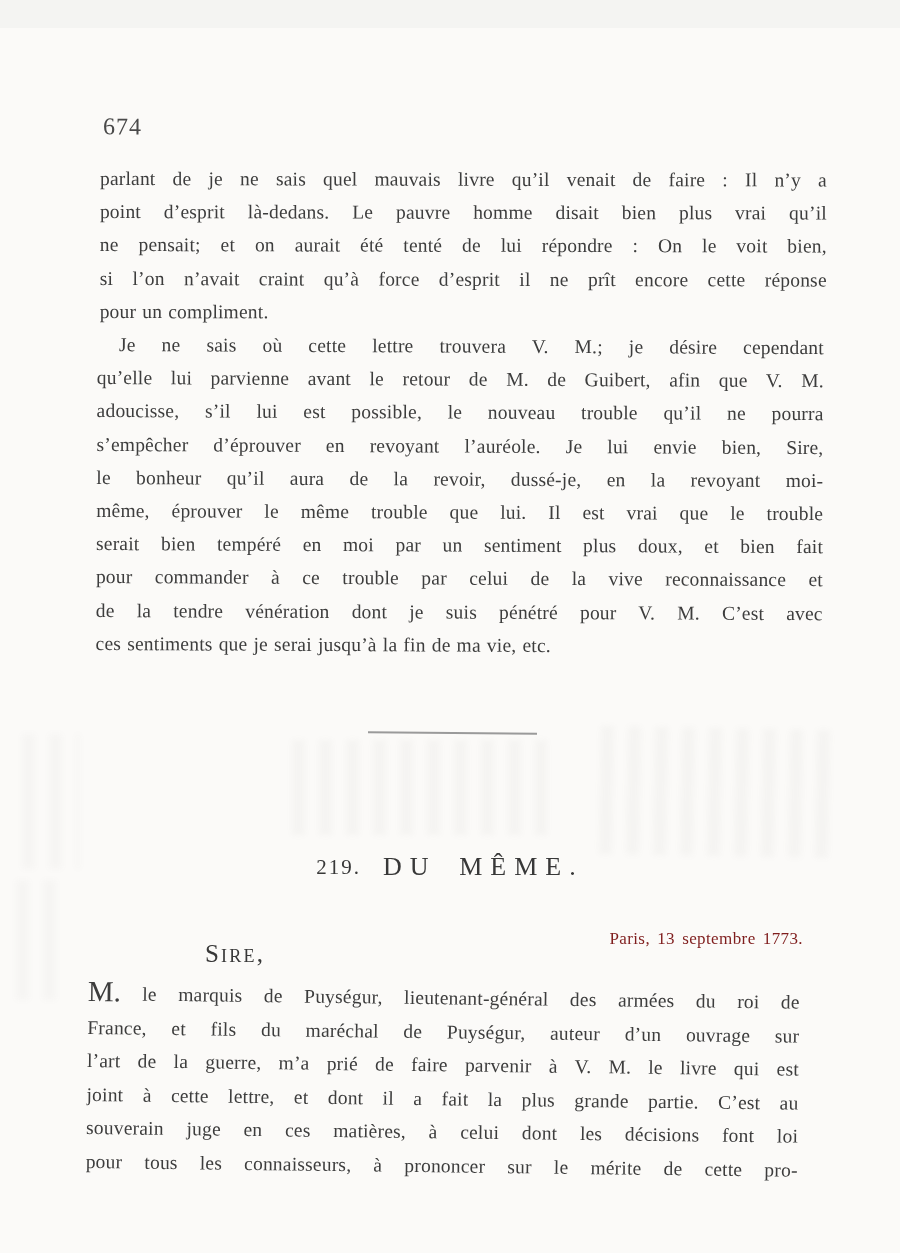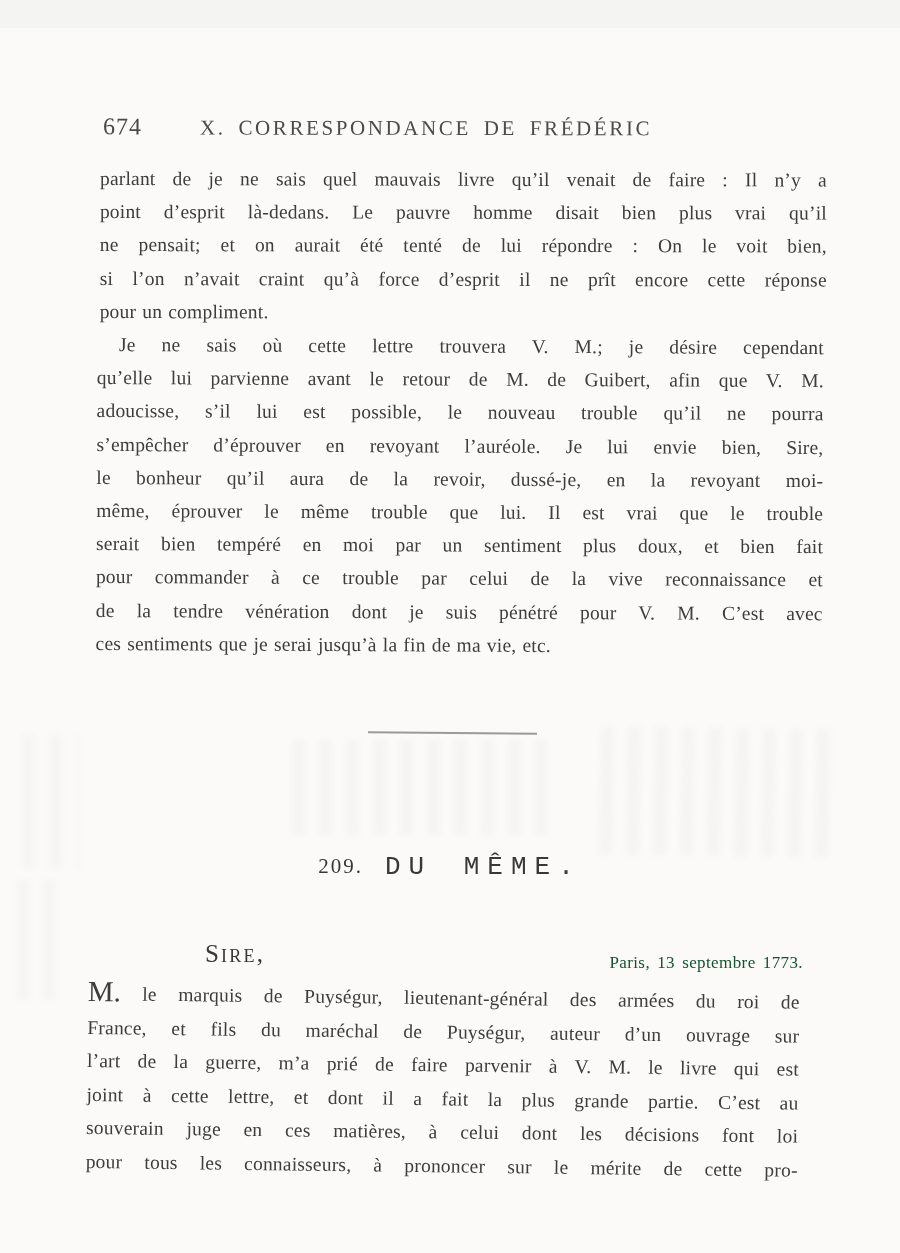--- a/index.html
+++ b/index.html
@@ -90,30 +90,29 @@
   .letter-num {
     font-size: 21px;
     letter-spacing: 2px;
     vertical-align: 1px;
   }
   .letter-title {
     font-size: 26px;
     letter-spacing: 8px;
     word-spacing: 8px;
     margin-left: 16px;
-    font-family: Liberation Mono, monospace;
   }
 
   .dateline {
     position: absolute;
-    right: 97px; top: 925px;
+    right: 97px; top: 901px;
     font-size: 17px;
     letter-spacing: 0.4px;
     word-spacing: 2.5px;
-    color: #14532d;
+    color: #7f1d1d;
   }
 
   .salutation {
     position: absolute;
     left: 205px; top: 912px;
     font-size: 25px;
     font-variant: small-caps;
     letter-spacing: 2.2px;
     color: #383838;
   }
@@ -131,21 +130,20 @@
   .g3 { left: 22px;  top: 706px; width: 58px;  height: 135px; opacity: 0.04; }
   .g4 { left: 16px;  top: 852px; width: 44px;  height: 120px; opacity: 0.04; }
 </style>
 </head>
 <body>
 
 <div class="page">
 
   <header class="running-head">
     <span class="folio">674</span>
-    <span class="running-title">X.  CORRESPONDANCE  DE  FRÉDÉRIC</span>
   </header>
 
   <section class="para p1">
     <div class="line">parlant de je ne sais quel mauvais livre qu’il venait de faire : Il n’y a</div>
     <div class="line">point d’esprit là-dedans.  Le pauvre homme disait bien plus vrai qu’il</div>
     <div class="line">ne pensait; et on aurait été tenté de lui répondre : On le voit bien,</div>
     <div class="line">si l’on n’avait craint qu’à force d’esprit il ne prît encore cette réponse</div>
     <div class="line last">pour un compliment.</div>
   </section>
 
@@ -158,21 +156,21 @@
     <div class="line">même, éprouver le même trouble que lui.  Il est vrai que le trouble</div>
     <div class="line">serait bien tempéré en moi par un sentiment plus doux, et bien fait</div>
     <div class="line">pour commander à ce trouble par celui de la vive reconnaissance et</div>
     <div class="line">de la tendre vénération dont je suis pénétré pour V. M.  C’est avec</div>
     <div class="line last">ces sentiments que je serai jusqu’à la fin de ma vie, etc.</div>
   </section>
 
   <div class="divider"></div>
 
   <h2 class="letter-heading">
-    <span class="letter-num">209.</span>
+    <span class="letter-num">219.</span>
     <span class="letter-title">DU MÊME.</span>
   </h2>
 
   <div class="dateline">Paris, 13 septembre 1773.</div>
 
   <div class="salutation">Sire,</div>
 
   <section class="para p3">
     <div class="line"><span class="initial">M.</span> <span>le marquis de Puységur, lieutenant-général des armées du roi de</span></div>
     <div class="line">France, et fils du maréchal de Puységur, auteur d’un ouvrage sur</div>

